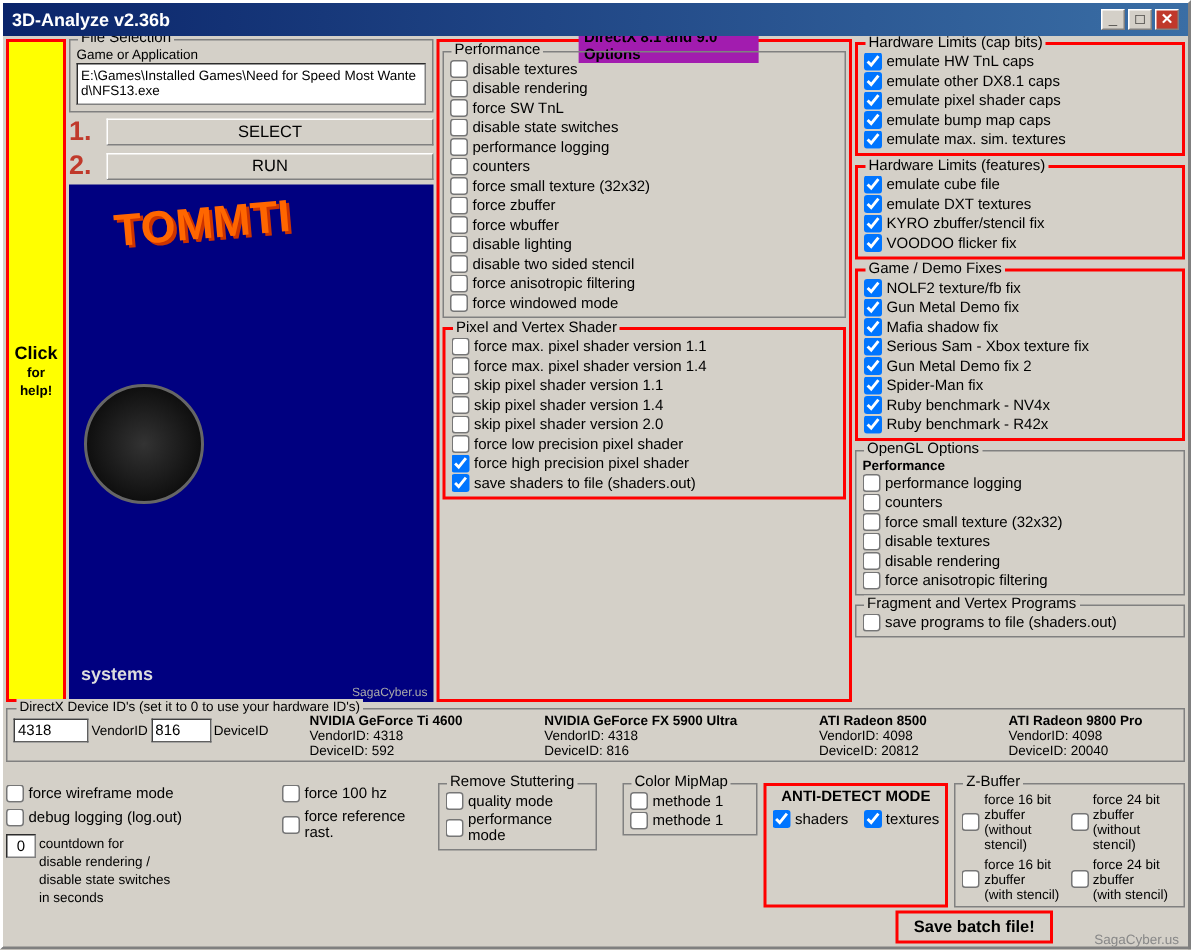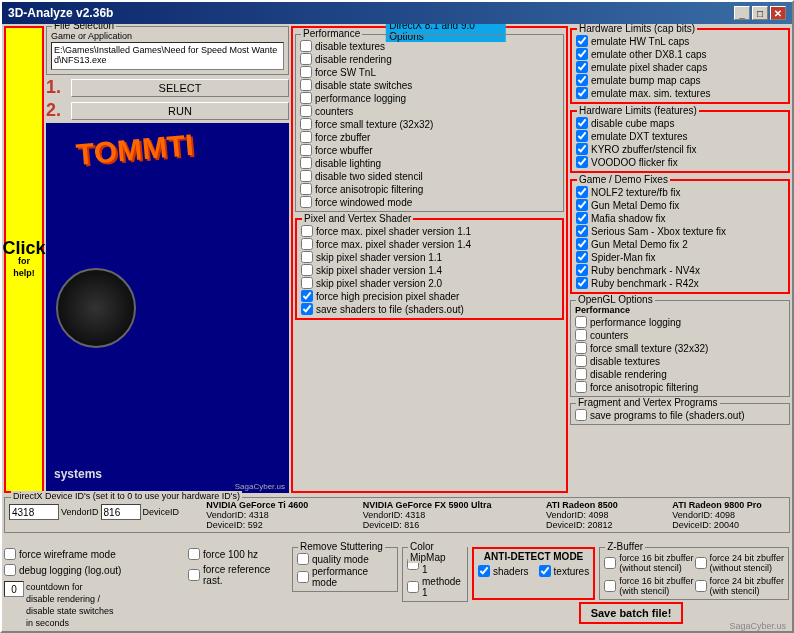--- a/index.html
+++ b/index.html
@@ -200,21 +200,21 @@
       <div class="title-btn close">✕</div>
     </div>
   </div>
 
   <div class="content">
 
     <div style="display:flex; flex-direction:column; width:285px; flex-shrink:0; gap:2px;">
       <div style="display:flex; gap:2px; flex:1;">
 
         <div class="click-panel">
-          <div style="font-weight:bold;font-size:18px;">Click</div>
+          <div style="font-weight:bold;font-size:12px;">Click</div>
           <div style="font-size:9px;line-height:12px;">for<br>help!</div>
         </div>
 
         <div style="display:flex; flex-direction:column; flex:1; gap:2px;">
 
           <div class="group-box" style="margin-top:0; border:1px solid #808080; padding:4px;">
             <div class="group-box-title">File Selection</div>
             <div style="font-size:9px; margin-bottom:1px;">Game or Application</div>
             <div class="path-display" style="font-size:9px;">E:\Games\Installed Games\Need for Speed Most Wanted\NFS13.exe</div>
           </div>
@@ -233,21 +233,21 @@
             <div class="logo-bg-circle"></div>
             <div class="logo-text-main" style="font-size:30px; left:30px; top:10px;">TOMMTI</div>
             <div style="position:absolute;bottom:12px;left:8px;font-size:12px;font-weight:bold;color:#dddddd;font-family:Arial;">systems</div>
             <div style="position:absolute;bottom:2px;right:4px;font-size:8px;color:#aaa;">SagaCyber.us</div>
           </div>
         </div>
       </div>
     </div>
 
     <div style="display:flex; flex-direction:column; flex:1; gap:2px; border:2px solid #ff0000; padding:2px; position:relative;">
-      <div style="position:absolute;top:-8px;left:50%;transform:translateX(-50%);background:#0ea5e9;padding:0 4px;font-size:10px;font-weight:normal;margin-left:16px;">DirectX 8.1 and 9.0 Options</div>
+      <div style="position:absolute;top:-8px;left:50%;transform:translateX(-50%);background:#a21caf;padding:0 4px;font-size:10px;font-weight:bold;margin-left:16px;">DirectX 8.1 and 9.0 Options</div>
 
       <div class="group-box" style="margin-top:4px;">
         <div class="group-box-title">Performance</div>
         <div id="perf-checkboxes">
             <div class="checkbox-row">
               <input type="checkbox" style="">
               <span>disable textures</span>
             </div>
             <div class="checkbox-row">
               <input type="checkbox" style="">
@@ -317,20 +317,24 @@
             </div>
             <div class="checkbox-row">
               <input type="checkbox" style="">
               <span>skip pixel shader version 1.4</span>
             </div>
             <div class="checkbox-row">
               <input type="checkbox" style="">
               <span>skip pixel shader version 2.0</span>
             </div>
             <div class="checkbox-row">
+              <input type="checkbox" style="">
+              <span>force low precision pixel shader</span>
+            </div>
+            <div class="checkbox-row">
               <input type="checkbox" checked="" style="">
               <span>force high precision pixel shader</span>
             </div>
             <div class="checkbox-row">
               <input type="checkbox" checked="" style="">
               <span>save shaders to file (shaders.out)</span>
             </div>
           </div>
       </div>
     </div>
@@ -361,21 +365,21 @@
               <span>emulate max. sim. textures</span>
             </div>
           </div>
       </div>
 
       <div class="group-box" style="border:2px solid #ff0000;">
         <div class="group-box-title">Hardware Limits (features)</div>
         <div id="hw-feat-checkboxes">
             <div class="checkbox-row">
               <input type="checkbox" checked="" style="">
-              <span>disable cube maps</span>
+              <span>emulate cube file</span>
             </div>
             <div class="checkbox-row">
               <input type="checkbox" checked="" style="">
               <span>emulate DXT textures</span>
             </div>
             <div class="checkbox-row">
               <input type="checkbox" checked="" style="">
               <span>KYRO zbuffer/stencil fix</span>
             </div>
             <div class="checkbox-row">
@@ -535,21 +539,21 @@
         <div class="checkbox-row">
           <input type="checkbox" style="">
           <span>quality mode</span>
         </div>
         <div class="checkbox-row">
           <input type="checkbox" style="">
           <span>performance mode</span>
         </div>
       </div>
 
-      <div class="group-box" style="width:66px;margin-top:0;">
+      <div class="group-box" style="width:90px;margin-top:0;margin-left:13px;">
         <div class="group-box-title">Color MipMap</div>
         <div class="checkbox-row">
           <input type="checkbox" style="">
           <span>methode 1</span>
         </div>
         <div class="checkbox-row">
           <input type="checkbox" style="">
           <span>methode 1</span>
         </div>
       </div>

